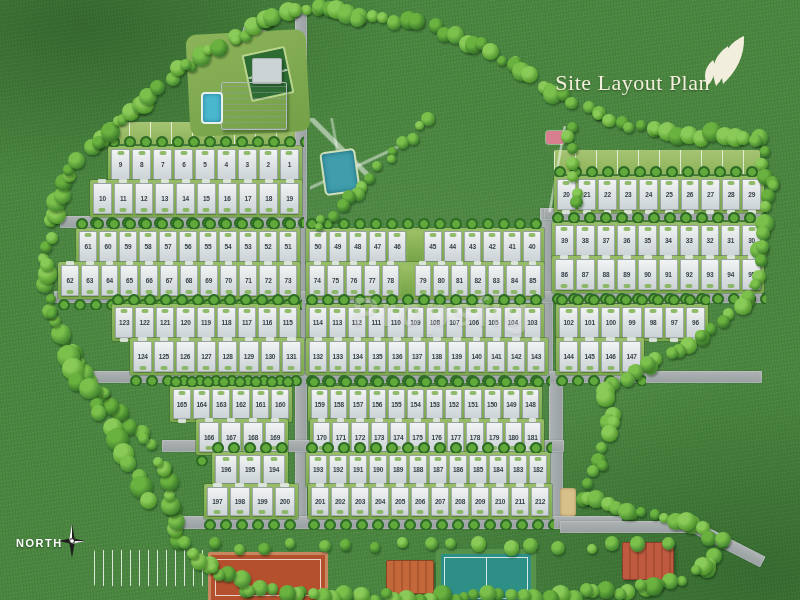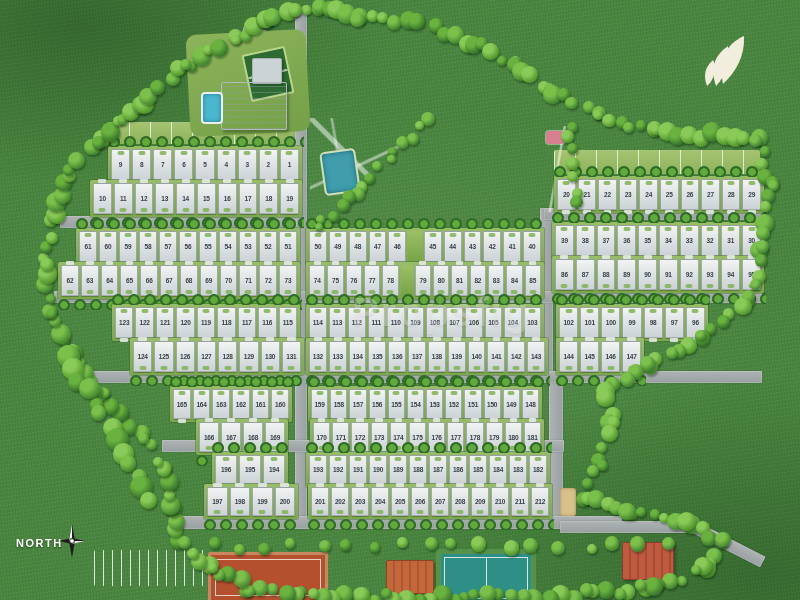--- a/index.html
+++ b/index.html
@@ -1119,20 +1119,21 @@
       <div class="tree" style="left: 470.781px; top: 536.417px; width: 15.6134px; height: 15.6134px; background: radial-gradient(circle at 35% 30%, rgb(138, 202, 88) 0px, rgb(138, 202, 88) 30%, rgb(84, 153, 47) 70%, rgb(47, 106, 36) 100%);"></div>
       <div class="tree" style="left: 503.92px; top: 540.225px; width: 15.4907px; height: 15.4907px; background: radial-gradient(circle at 35% 30%, rgb(138, 202, 88) 0px, rgb(138, 202, 88) 30%, rgb(84, 153, 47) 70%, rgb(47, 106, 36) 100%);"></div>
       <div class="tree" style="left: 523.236px; top: 538.406px; width: 14.8988px; height: 14.8988px; background: radial-gradient(circle at 35% 30%, rgb(124, 192, 76) 0px, rgb(124, 192, 76) 30%, rgb(71, 138, 49) 70%, rgb(44, 95, 34) 100%);"></div>
       <div class="tree" style="left: 550.777px; top: 541.16px; width: 13.986px; height: 13.986px; background: radial-gradient(circle at 35% 30%, rgb(124, 192, 76) 0px, rgb(124, 192, 76) 30%, rgb(71, 138, 49) 70%, rgb(44, 95, 34) 100%);"></div>
       <div class="tree" style="left: 586.632px; top: 543.831px; width: 10.0114px; height: 10.0114px; background: radial-gradient(circle at 35% 30%, rgb(138, 202, 88) 0px, rgb(138, 202, 88) 30%, rgb(84, 153, 47) 70%, rgb(47, 106, 36) 100%);"></div>
       <div class="tree" style="left: 604.701px; top: 536.025px; width: 14.6788px; height: 14.6788px; background: radial-gradient(circle at 35% 30%, rgb(124, 192, 76) 0px, rgb(124, 192, 76) 30%, rgb(71, 138, 49) 70%, rgb(44, 95, 34) 100%);"></div>
       <div class="tree" style="left: 629.81px; top: 536.051px; width: 15.4696px; height: 15.4696px; background: radial-gradient(circle at 35% 30%, rgb(124, 192, 76) 0px, rgb(124, 192, 76) 30%, rgb(71, 138, 49) 70%, rgb(44, 95, 34) 100%);"></div>
       <div class="tree" style="left: 662.159px; top: 536.697px; width: 12.9765px; height: 12.9765px; background: radial-gradient(circle at 35% 30%, rgb(124, 192, 76) 0px, rgb(124, 192, 76) 30%, rgb(71, 138, 49) 70%, rgb(44, 95, 34) 100%);"></div>
     </div>
 
+  <div id="title">Site Layout Plan</div>
   <div id="logo">
     <svg width="52" height="56" viewBox="0 0 52 56">
       <path d="M46 2 C28 10 20 26 25 50 C38 38 47 22 46 2 Z" fill="#f2eedd"></path>
       <path d="M30 12 C16 22 12 34 18 52 C28 42 32 26 30 12 Z" fill="#f2eedd"></path>
       <path d="M15 26 C7 33 5 41 9 52 C17 45 19 33 15 26 Z" fill="#f2eedd"></path>
     </svg>
   </div>
   <div id="watermark">Propsfig</div>
   <div id="north-label">NORTH</div>
   <div id="compass">

